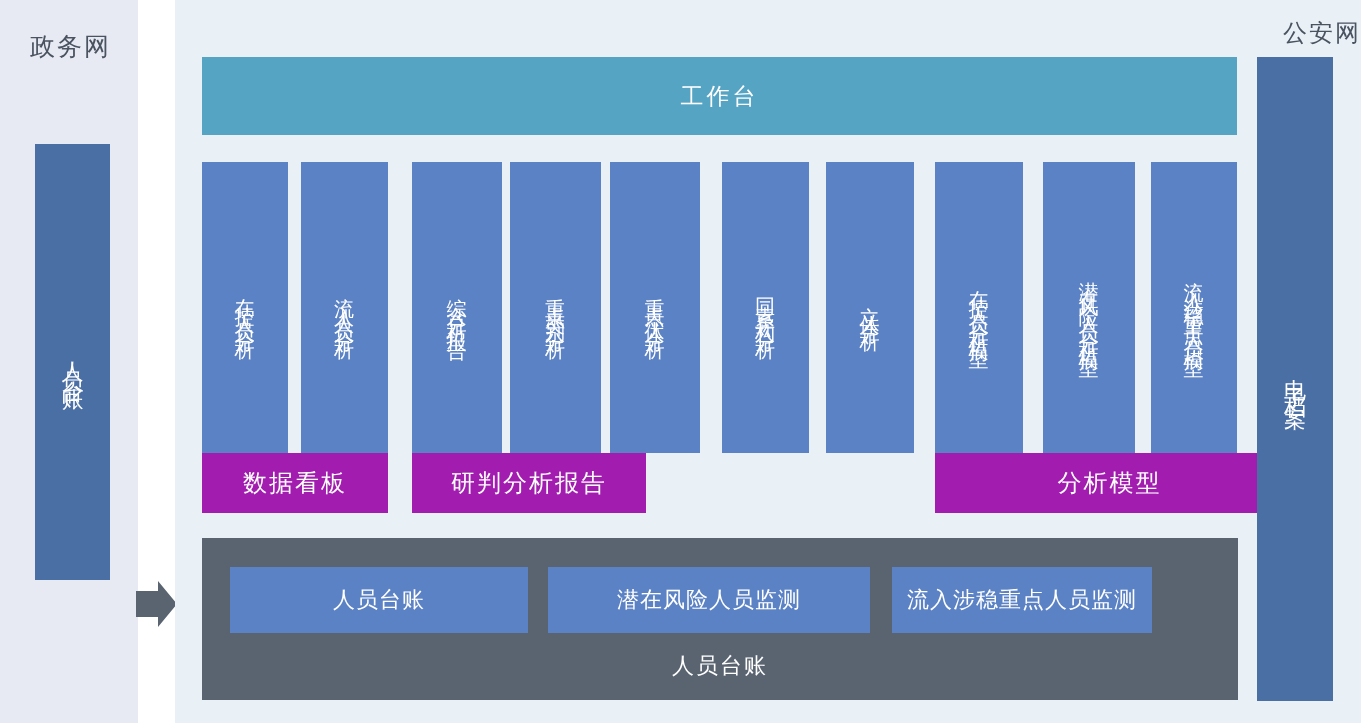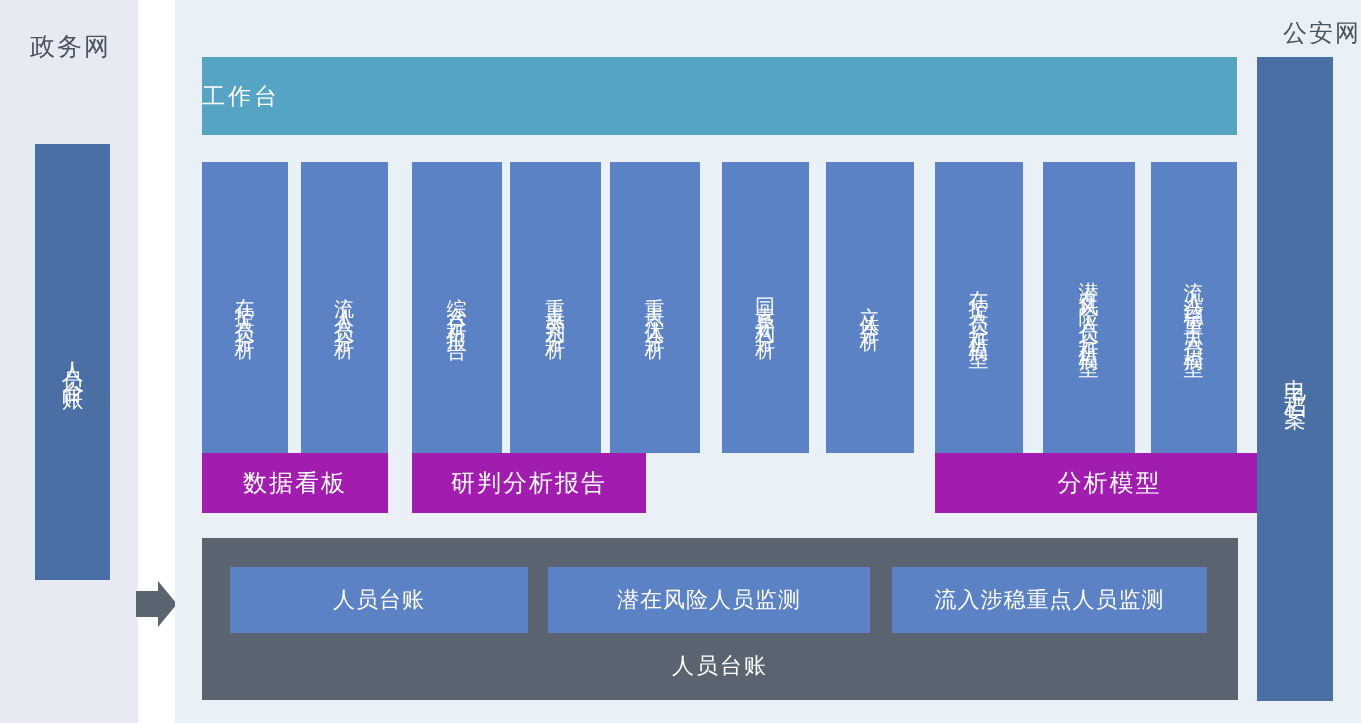--- a/index.html
+++ b/index.html
@@ -31,21 +31,21 @@
   .deep-bar{
     position:absolute;background:#4a6fa5;
     display:flex;align-items:center;justify-content:center;
   }
   .ledger-bar{left:35px;top:144px;width:75px;height:436px;}
   .archive-bar{left:1257px;top:57px;width:76px;height:644px;}
   
   .teal-bar{
     position:absolute;left:202px;top:57px;width:1035px;height:78px;
     background:#55a4c3;
-    display:flex;align-items:center;justify-content:flex-start;
+    display:flex;align-items:center;justify-content:center;
     color:#ffffff;font-size:23px;letter-spacing:3px;
   }
   
   .vtext{
     writing-mode:vertical-rl;
     text-orientation:upright;
     color:#ffffff;
     font-size:20px;
     letter-spacing:0.42em;
     line-height:1;
@@ -155,21 +155,21 @@
     <span>分析模型</span>
   </div>
 
   <div class="bottom-box"></div>
   <div class="bottom-btn" style="left:230px;width:298px">
     <span>人员台账</span>
   </div>
   <div class="bottom-btn" style="left:548px;width:322px">
     <span>潜在风险人员监测</span>
   </div>
-  <div class="bottom-btn" style="left:892px;width:315px">
+  <div class="bottom-btn" style="left:892px;width:260px">
     <span>流入涉稳重点人员监测</span>
   </div>
   <div class="bottom-label">人员台账</div>
 
   <div class="deep-bar archive-bar">
     <span class="vtext vtext-big">电子档案</span>
   </div>
 
 </div>
 

